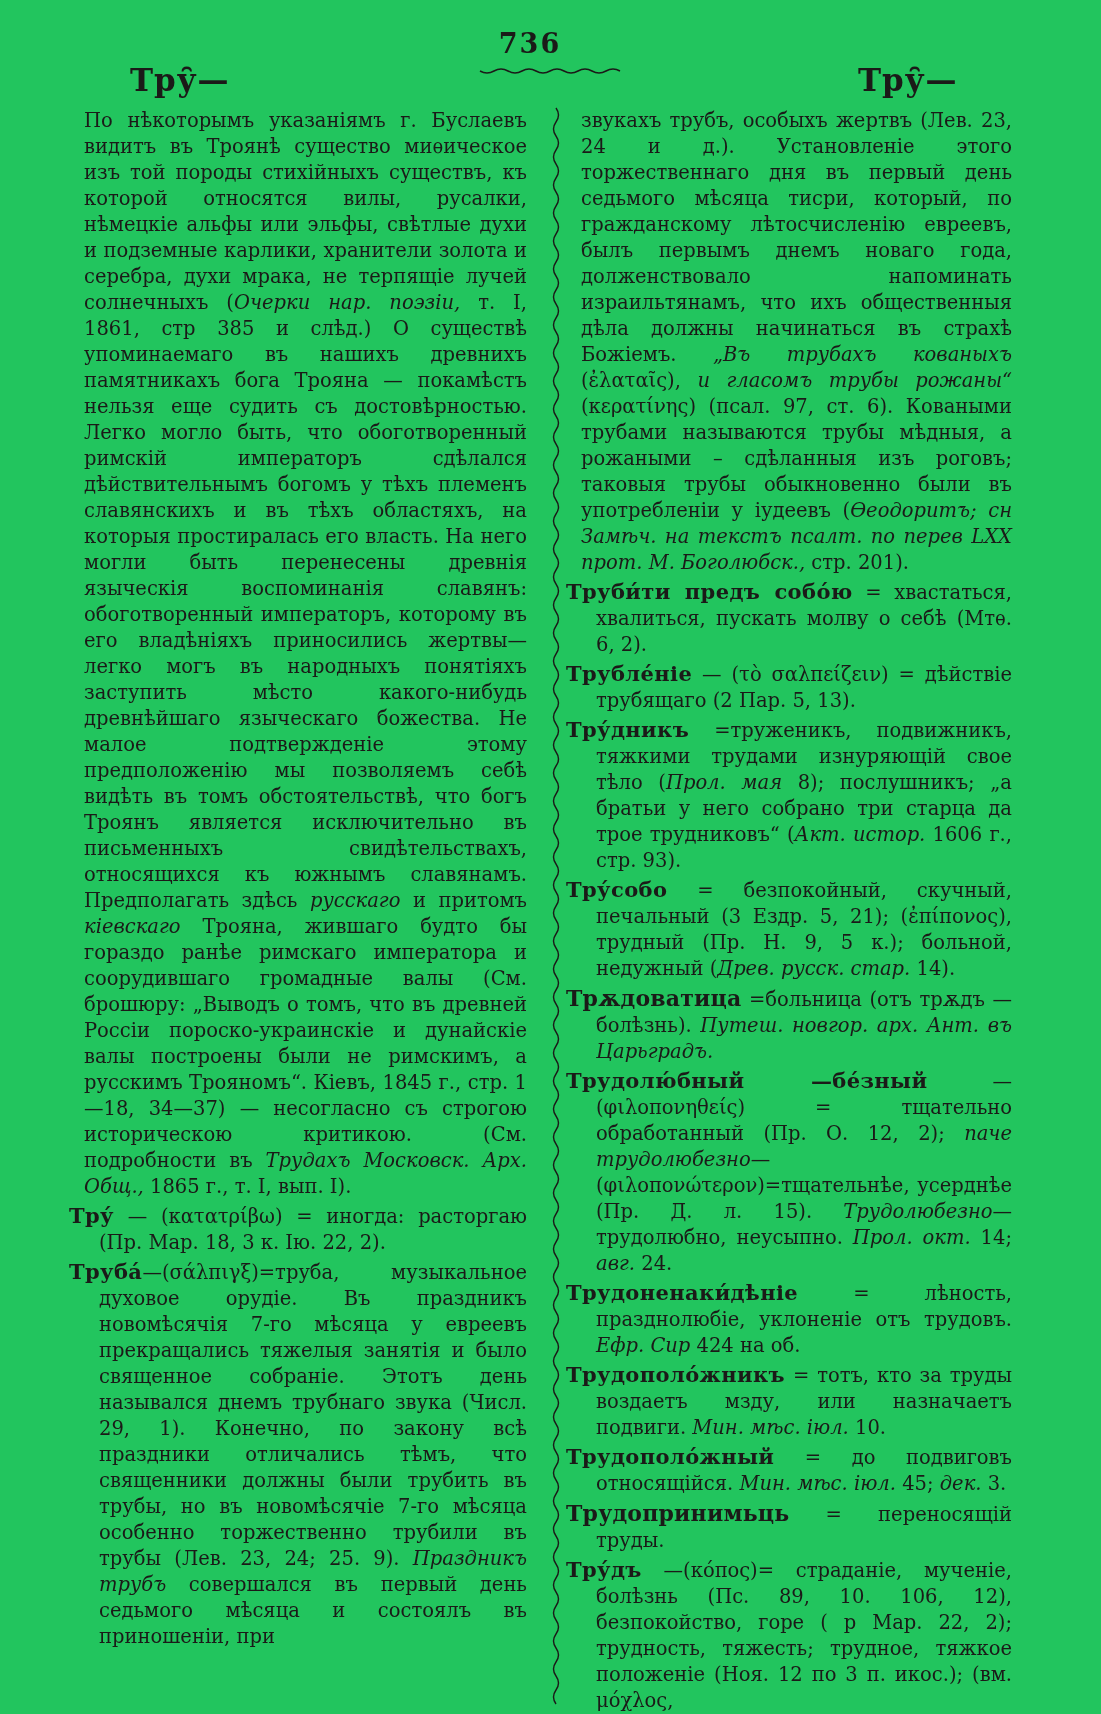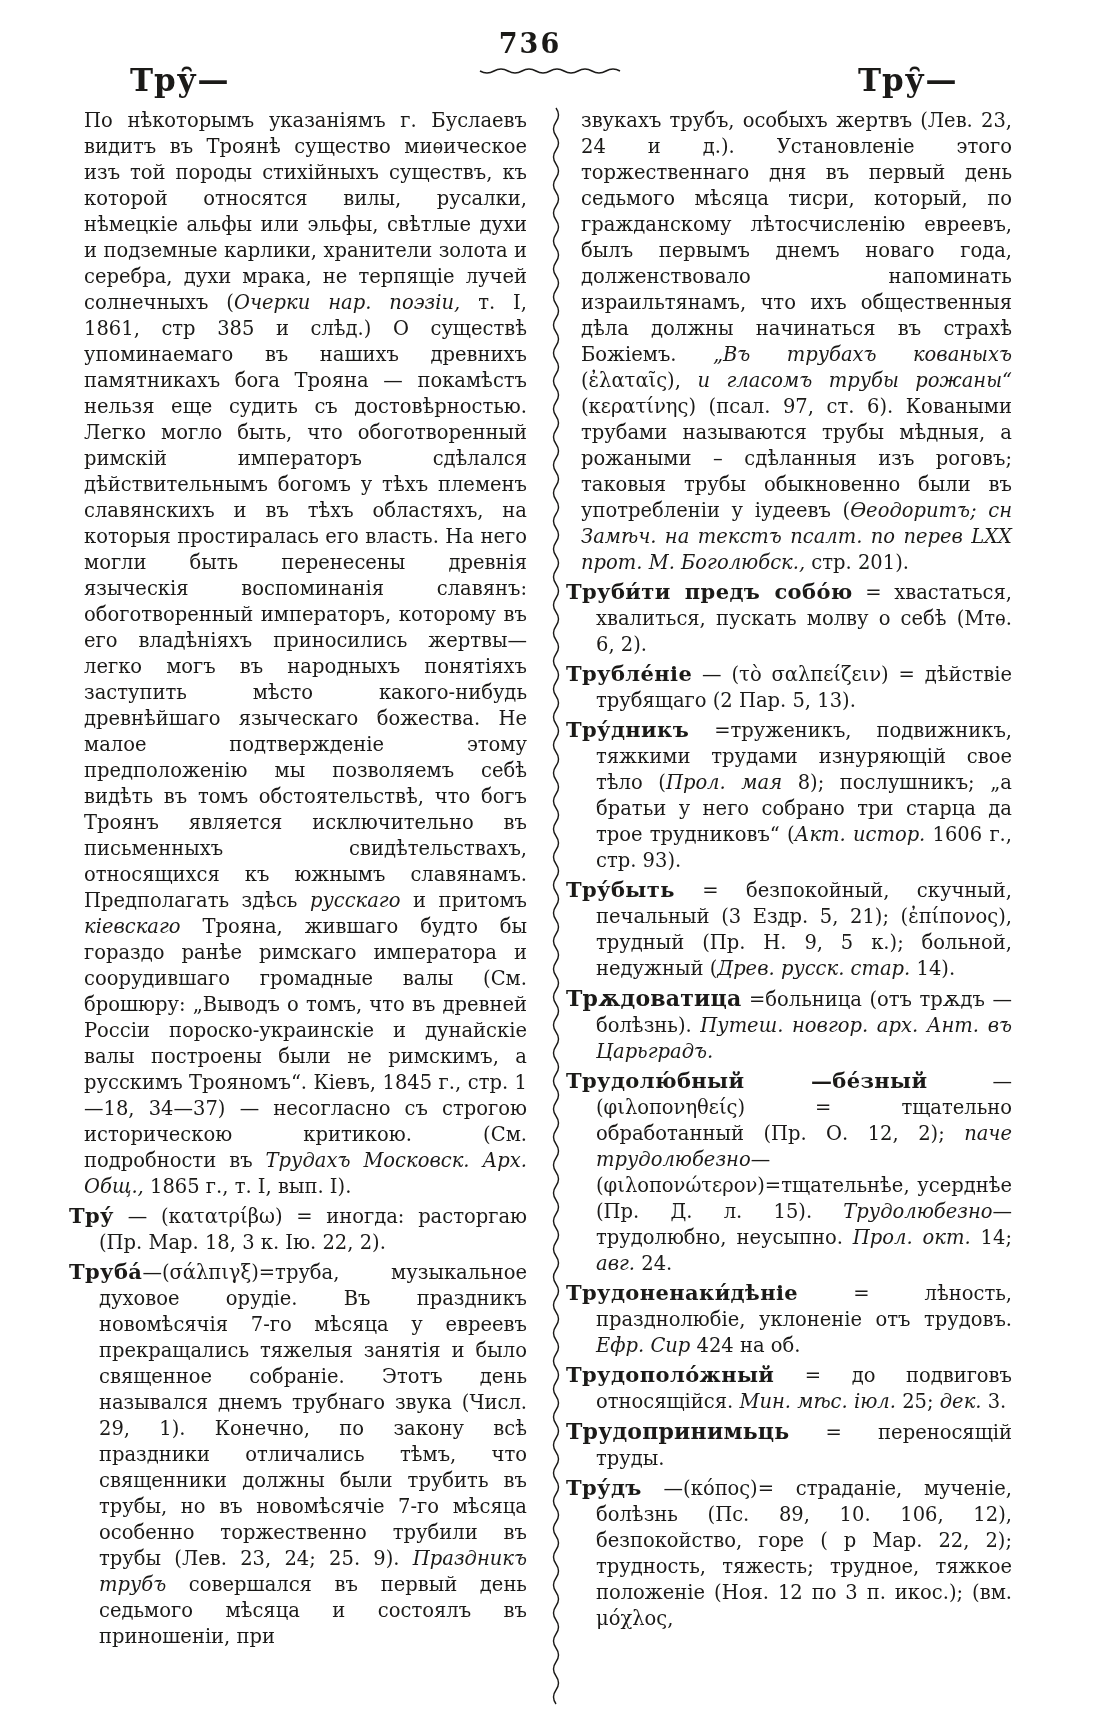--- a/index.html
+++ b/index.html
@@ -3,21 +3,21 @@
 <meta charset="utf-8">
 <style>
   html,body{margin:0;padding:0;}
   body{
     width:1101px;height:1714px;
     background:#e9e7e2;
     font-family:"DejaVu Serif","Liberation Serif",serif;
   }
   .page{
     position:relative;width:1101px;height:1714px;overflow:hidden;
-    background:#ffffff;
+    background:#22c55e;
     color:#1b1a18;
   }
   .page-number{
     position:absolute;top:28px;left:0;width:1060px;text-align:center;
     font-size:27px;font-weight:700;letter-spacing:2px;
   }
   .flourish{position:absolute;top:64px;left:470px;}
   .running-head{
     position:absolute;top:62px;font-size:31px;font-weight:700;letter-spacing:1px;margin-left:20px;
   }
@@ -54,21 +54,22 @@
   <div class="column col-left" id="col-left">
       <p class="continuation"><span>По нѣкоторымъ указаніямъ г. Буслаевъ видитъ въ Троянѣ существо миѳическое изъ той породы стихійныхъ существъ, къ которой относятся вилы, русалки, нѣмецкіе альфы или эльфы, свѣтлые духи и подземные карлики, хранители золота и серебра, духи мрака, не терпящіе лучей солнечныхъ (</span><span class="it">Очерки нар. поэзіи,</span><span> т. I, 1861, стр 385 и слѣд.) О существѣ упоминаемаго въ нашихъ древнихъ памятникахъ бога Трояна — покамѣстъ нельзя еще судить съ достовѣрностью. Легко могло быть, что обоготворенный римскій императоръ сдѣлался дѣйствительнымъ богомъ у тѣхъ племенъ славянскихъ и въ тѣхъ областяхъ, на которыя простиралась его власть. На него могли быть перенесены древнія языческія воспоминанія славянъ: обоготворенный императоръ, которому въ его владѣніяхъ приносились жертвы— легко могъ въ народныхъ понятіяхъ заступить мѣсто какого-нибудь древнѣйшаго языческаго божества. Не малое подтвержденіе этому предположенію мы позволяемъ себѣ видѣть въ томъ обстоятельствѣ, что богъ Троянъ является исключительно въ письменныхъ свидѣтельствахъ, относящихся къ южнымъ славянамъ. Предполагать здѣсь </span><span class="it">русскаго</span><span> и притомъ </span><span class="it">кіевскаго</span><span> Трояна, жившаго будто бы гораздо ранѣе римскаго императора и соорудившаго громадные валы (См. брошюру: „Выводъ о томъ, что въ древней Россіи пороско-украинскіе и дунайскіе валы построены были не римскимъ, а русскимъ Трояномъ“. Кіевъ, 1845 г., стр. 1—18, 34—37) — несогласно съ строгою историческою критикою. (См. подробности въ </span><span class="it">Трудахъ Московск. Арх. Общ.,</span><span> 1865 г., т. I, вып. I).</span></p>
       <p class="entry"><span class="hw">Тру́</span><span> — (κατατρίβω) = иногда: расторгаю (Пр. Мар. 18, 3 к. Ію. 22, 2).</span></p>
       <p class="entry"><span class="hw">Труба́</span><span>—(σάλπιγξ)=труба, музыкальное духовое орудіе. Въ праздникъ новомѣсячія 7-го мѣсяца у евреевъ прекращались тяжелыя занятія и было священное собраніе. Этотъ день назывался днемъ трубнаго звука (Числ. 29, 1). Конечно, по закону всѣ праздники отличались тѣмъ, что священники должны были трубить въ трубы, но въ новомѣсячіе 7-го мѣсяца особенно торжественно трубили въ трубы (Лев. 23, 24; 25. 9). </span><span class="it">Праздникъ трубъ</span><span> совершался въ первый день седьмого мѣсяца и состоялъ въ приношеніи, при</span></p>
     </div>
   <div class="column col-right" id="col-right">
       <p class="continuation"><span>звукахъ трубъ, особыхъ жертвъ (Лев. 23, 24 и д.). Установленіе этого торжественнаго дня въ первый день седьмого мѣсяца тисри, который, по гражданскому лѣтосчисленію евреевъ, былъ первымъ днемъ новаго года, долженствовало напоминать израильтянамъ, что ихъ общественныя дѣла должны начинаться въ страхѣ Божіемъ. </span><span class="it">„Въ трубахъ кованыхъ</span><span> (ἐλαταῖς), </span><span class="it">и гласомъ трубы рожаны“</span><span> (κερατίνης) (псал. 97, ст. 6). Коваными трубами называются трубы мѣдныя, а рожаными – сдѣланныя изъ роговъ; таковыя трубы обыкновенно были въ употребленіи у іудеевъ (</span><span class="it">Ѳеодоритъ; сн Замѣч. на текстъ псалт. по перев LXX прот. М. Боголюбск.,</span><span> стр. 201).</span></p>
       <p class="entry"><span class="hw">Труби́ти предъ собо́ю</span><span> = хвастаться, хвалиться, пускать молву о себѣ (Мтѳ. 6, 2).</span></p>
       <p class="entry"><span class="hw">Трубле́ніе</span><span> — (τὸ σαλπείζειν) = дѣйствіе трубящаго (2 Пар. 5, 13).</span></p>
       <p class="entry"><span class="hw">Тру́дникъ</span><span> =труженикъ, подвижникъ, тяжкими трудами изнуряющій свое тѣло (</span><span class="it">Прол. мая</span><span> 8); послушникъ; „а братьи у него собрано три старца да трое трудниковъ“ (</span><span class="it">Акт. истор.</span><span> 1606 г., стр. 93).</span></p>
-      <p class="entry"><span class="hw">Тру́быть</span><span> = безпокойный, скучный, печальный (3 Ездр. 5, 21); (ἐπίπονος), трудный (Пр. Н. 9, 5 к.); больной, недужный (</span><span class="it">Древ. русск. стар.</span><span> 14).</span></p>
+      <p class="entry"><span class="hw">Тру́собо</span><span> = безпокойный, скучный, печальный (3 Ездр. 5, 21); (ἐπίπονος), трудный (Пр. Н. 9, 5 к.); больной, недужный (</span><span class="it">Древ. русск. стар.</span><span> 14).</span></p>
       <p class="entry small-head"><span class="hw">Трѫдоватица</span><span> =больница (отъ трѫдъ — болѣзнь). </span><span class="it">Путеш. новгор. арх. Ант. въ Царьградъ.</span></p>
       <p class="entry"><span class="hw">Трудолю́бный —бе́зный</span><span> — (φιλοπονηθείς) = тщательно обработанный (Пр. О. 12, 2); </span><span class="it">паче трудолюбезно</span><span>—(φιλοπονώτερον)=тщательнѣе, усерднѣе (Пр. Д. л. 15). </span><span class="it">Трудолюбезно</span><span>—трудолюбно, неусыпно. </span><span class="it">Прол. окт.</span><span> 14; </span><span class="it">авг.</span><span> 24.</span></p>
       <p class="entry"><span class="hw">Трудоненаки́дѣніе</span><span> = лѣность, празднолюбіе, уклоненіе отъ трудовъ. </span><span class="it">Ефр. Сир</span><span> 424 на об.</span></p>
-      <p class="entry"><span class="hw">Трудополо́жный</span><span> = до подвиговъ относящійся. </span><span class="it">Мин. мѣс. іюл.</span><span> 25; </span><span class="it">дек.</span><span> 3.</span></p>
+      <p class="entry"><span class="hw">Трудополо́жникъ</span><span> = тотъ, кто за труды воздаетъ мзду, или назначаетъ подвиги. </span><span class="it">Мин. мѣс. іюл.</span><span> 10.</span></p>
+      <p class="entry"><span class="hw">Трудополо́жный</span><span> = до подвиговъ относящійся. </span><span class="it">Мин. мѣс. іюл.</span><span> 45; </span><span class="it">дек.</span><span> 3.</span></p>
       <p class="entry small-head"><span class="hw">Трудопринимьць</span><span> = переносящій труды.</span></p>
       <p class="entry"><span class="hw">Тру́дъ</span><span> —(κόπος)= страданіе, мученіе, болѣзнь (Пс. 89, 10. 106, 12), безпокойство, горе ( р Мар. 22, 2); трудность, тяжесть; трудное, тяжкое положеніе (Ноя. 12 по 3 п. икос.); (вм. μόχλος,</span></p>
     </div>
 </div>
 
 </body></html>

